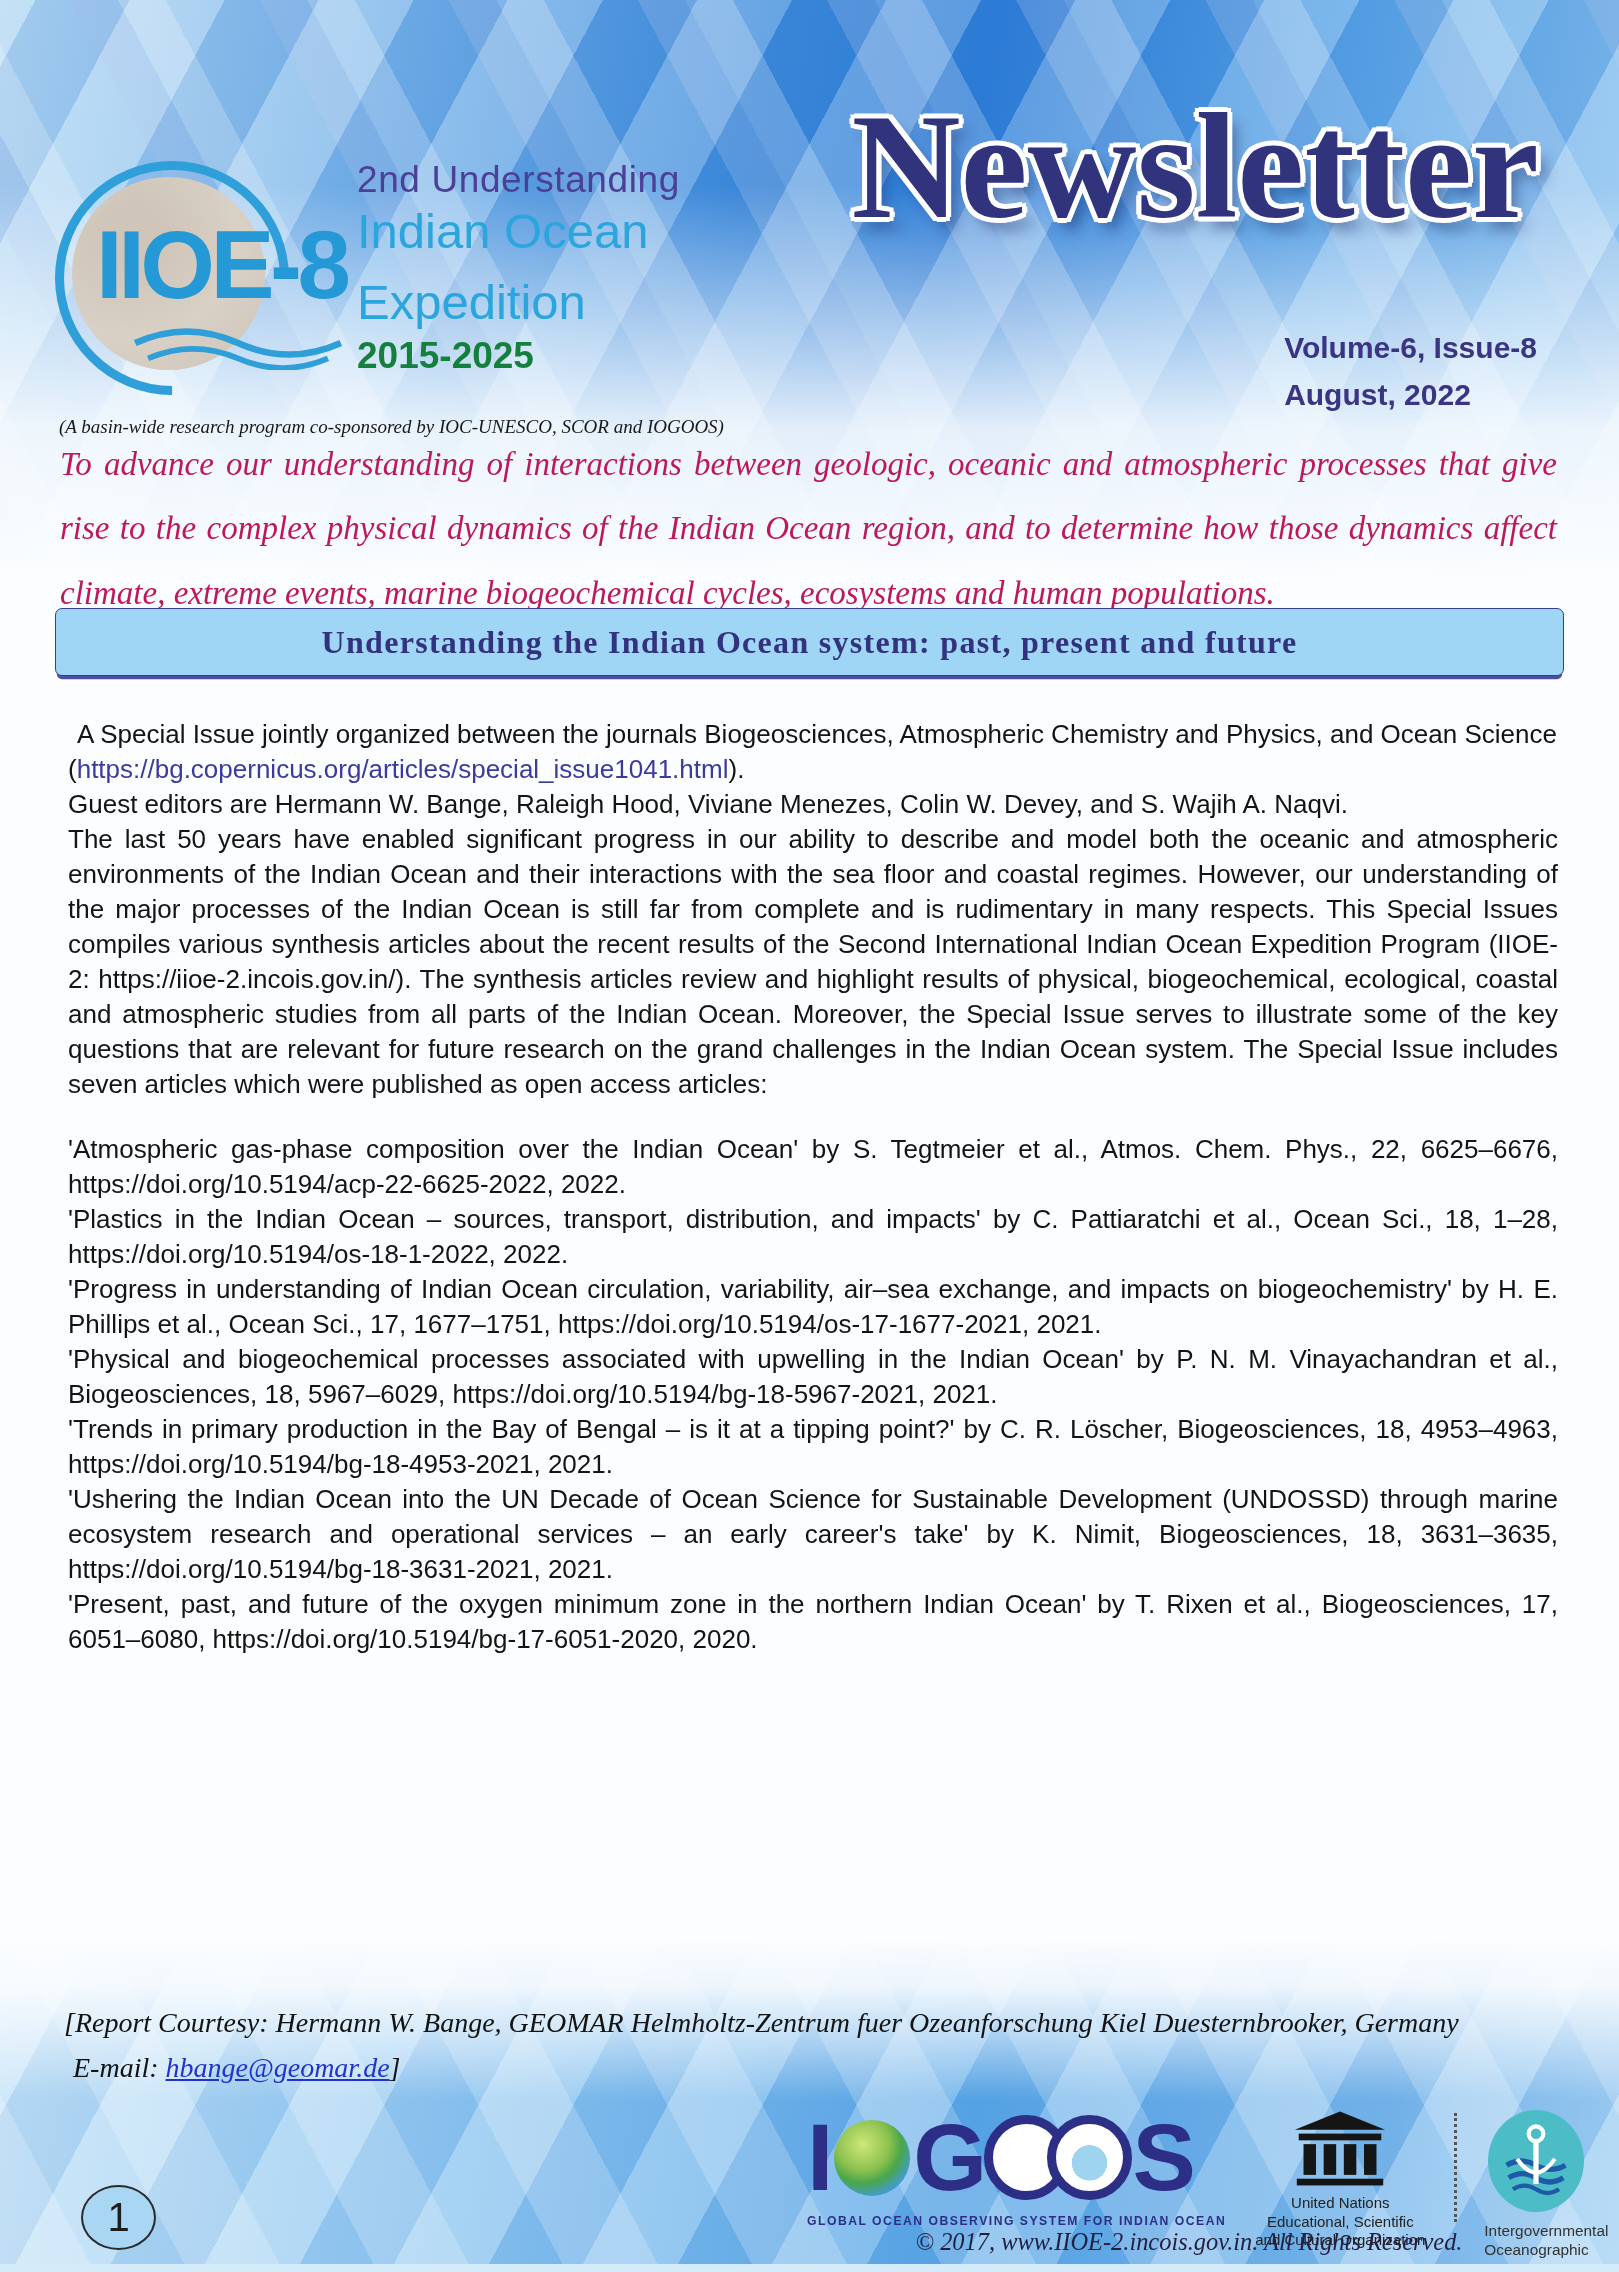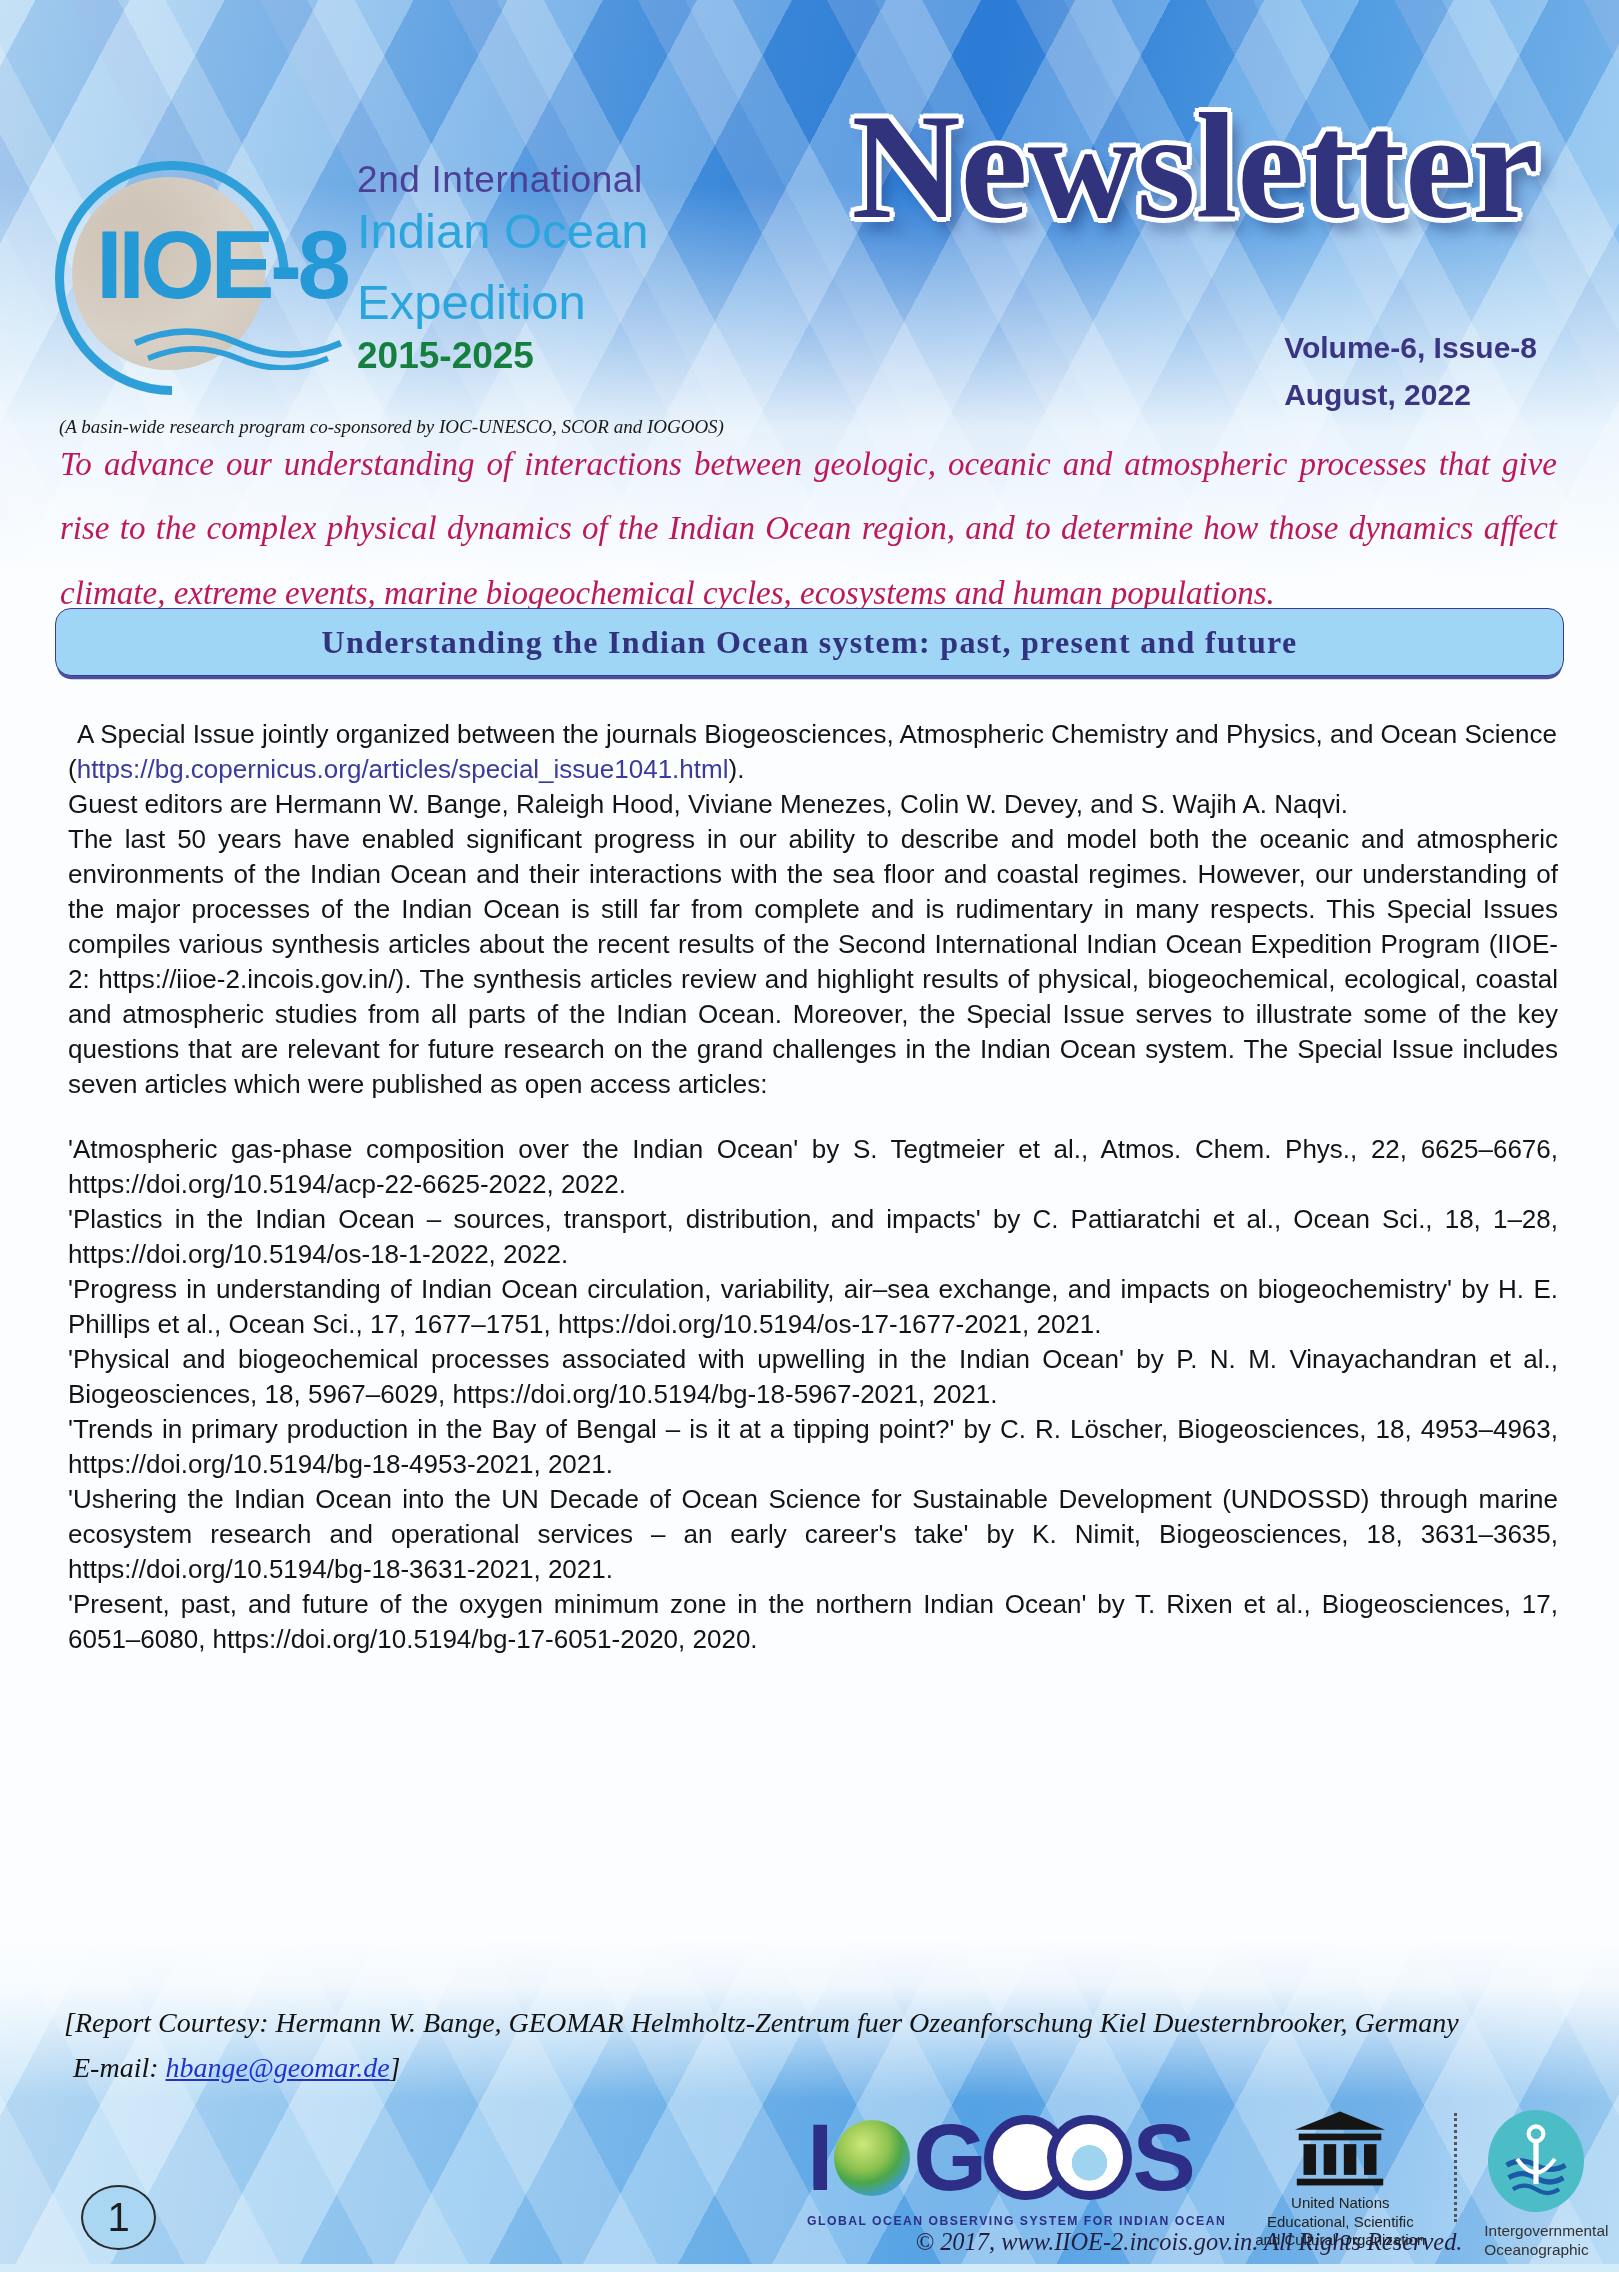--- a/index.html
+++ b/index.html
@@ -37,21 +37,21 @@
   .tagline{left:59px;top:384px;font-family:"Liberation Serif",serif;font-style:italic;font-size:19px;color:#191919;margin-top:32px;}
   .masthead{top:91px;right:80px;font-family:"Liberation Serif",serif;font-weight:bold;font-size:151px;
     color:#31337c;line-height:1;
     text-shadow:-3.9px -3.9px 0 #fff,3.9px -3.9px 0 #fff,-3.9px 3.9px 0 #fff,3.9px 3.9px 0 #fff,-5.1px 0 0 #fff,5.1px 0 0 #fff,
       0 -5.1px 0 #fff,0 5.1px 0 #fff,9px 11.6px 14px rgba(25,35,90,.45);}
   .issue-block{top:325px;right:82px;font-weight:bold;font-size:30px;color:#3a3483;line-height:1.55;}
   
   .mission{left:60px;right:62px;top:432px;font-family:"Liberation Serif",serif;font-style:italic;
     font-size:33px;line-height:1.95;text-align:justify;color:#be185d;}
   
-  .banner{left:55px;right:55px;top:608px;height:66px;background:#9fd6f5;border:1.9px solid #3c3c8e;border-radius:16px;
+  .banner{left:55px;right:55px;top:608px;height:66px;background:#9fd6f5;border:1.9px solid #3c3c8e;border-radius:7px;
     box-shadow:0 5.1px 0 -1.9px #4a4f9f;display:flex;align-items:center;justify-content:center;}
   .banner-title{font-family:"Liberation Serif",serif;font-weight:bold;font-size:32px;color:#33327e;letter-spacing:1.3px;}
   
   .content{left:68px;right:61px;top:717px;font-size:26px;line-height:35px;}
   .content p{margin:0;}
   .lead{text-indent:9px;}
   .guest{margin-top:2.6px;}
   .bodytext{margin-top:27px;text-align:justify;}
   .article{margin-top:40px;text-align:justify;}
   .article.first{margin-top:30px;}
@@ -92,21 +92,21 @@
   <div class="ct globe"></div>
   <div class="ct logo-ring"></div>
   <div class="ct iioe-acronym">IIOE-8</div>
   <div class="ct wave-icon">
     <svg width="212" height="45" viewBox="0 0 330 70">
       <path d="M5,28 Q85,-8 165,28 T325,28" fill="none" stroke="#2e9fd8" stroke-width="10"></path>
       <path d="M25,52 Q95,22 165,52 T305,52" fill="none" stroke="#2e9fd8" stroke-width="9"></path>
     </svg>
   </div>
   <div class="ct logo-text">
-    <div class="logo-line1">2nd International</div>
+    <div class="logo-line1">2nd Understanding</div>
     <div class="logo-line2">Indian Ocean</div>
     <div class="logo-line3">Expedition</div>
     <div class="logo-years">2015-2025</div>
   </div>
   <div class="ct tagline">(A basin-wide research program co-sponsored by IOC-UNESCO, SCOR and IOGOOS)</div>
 
   <div class="ct masthead">Newsletter</div>
   <div class="ct issue-block">
     <div>Volume-6, Issue-8</div>
     <div>August, 2022</div>

